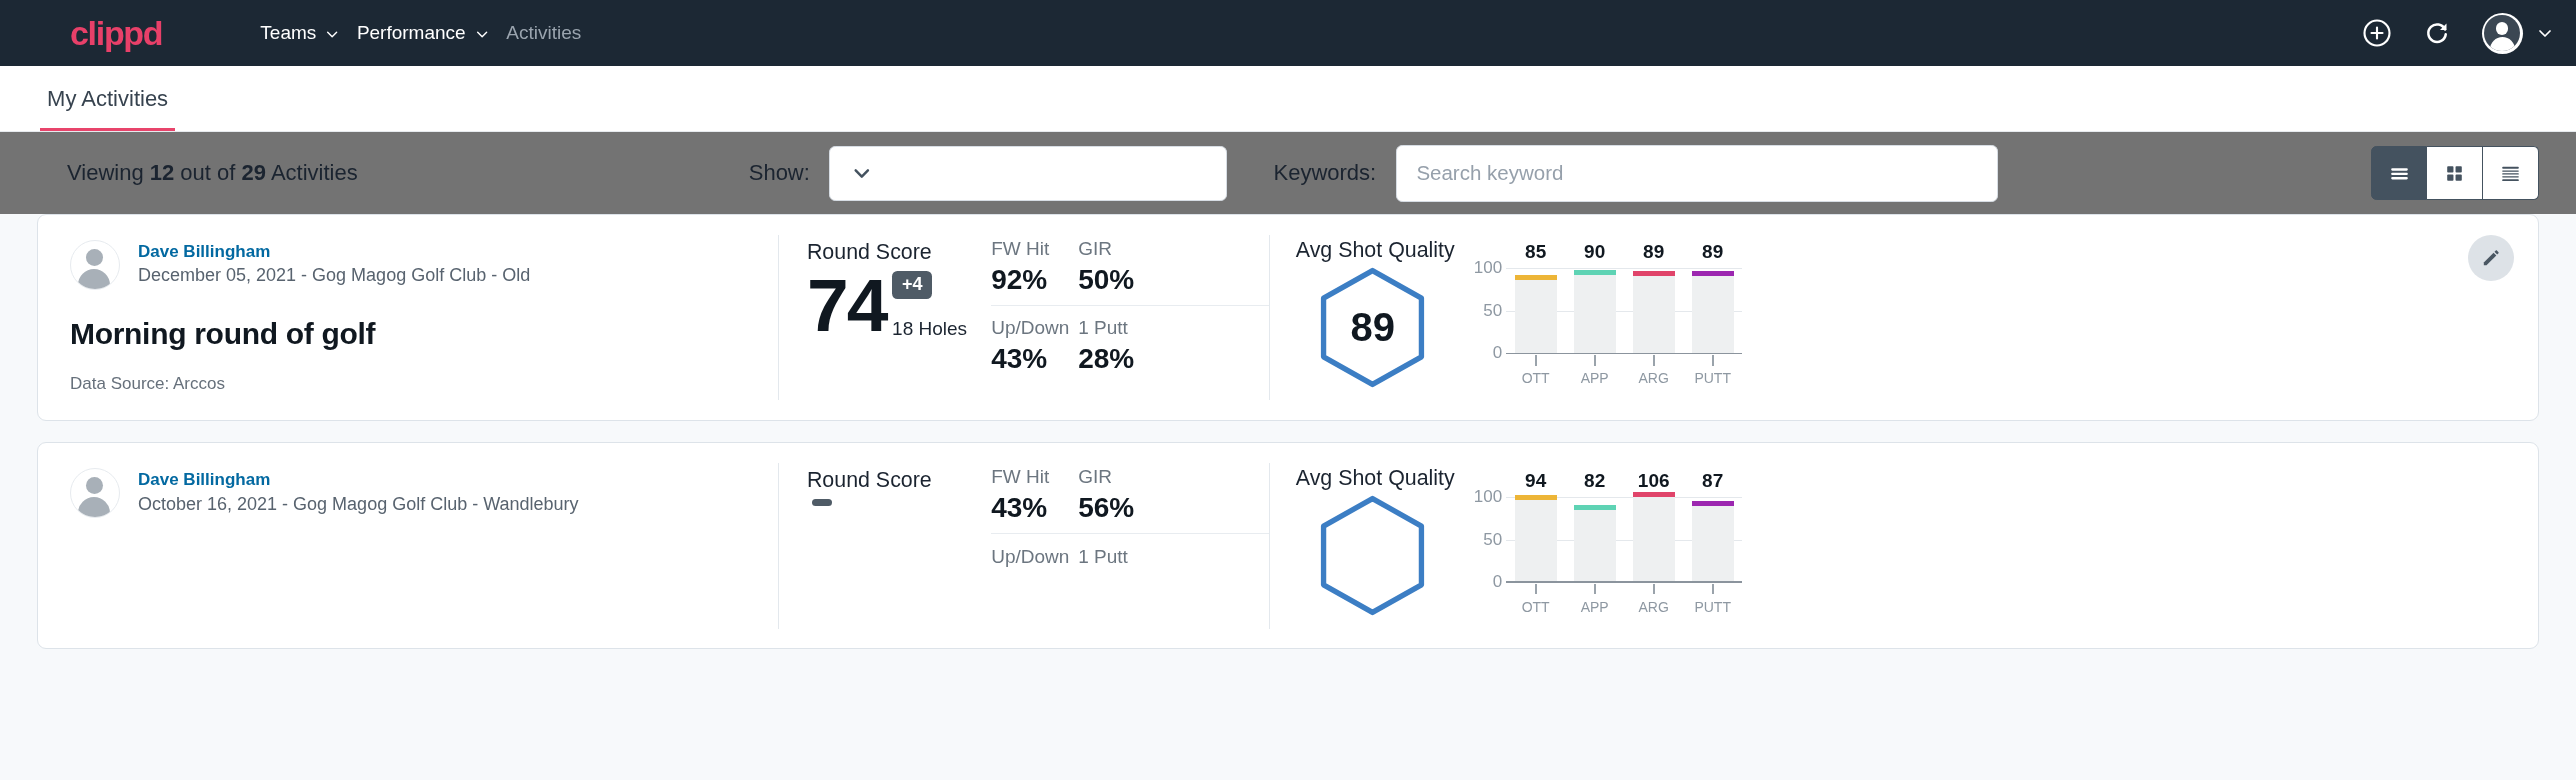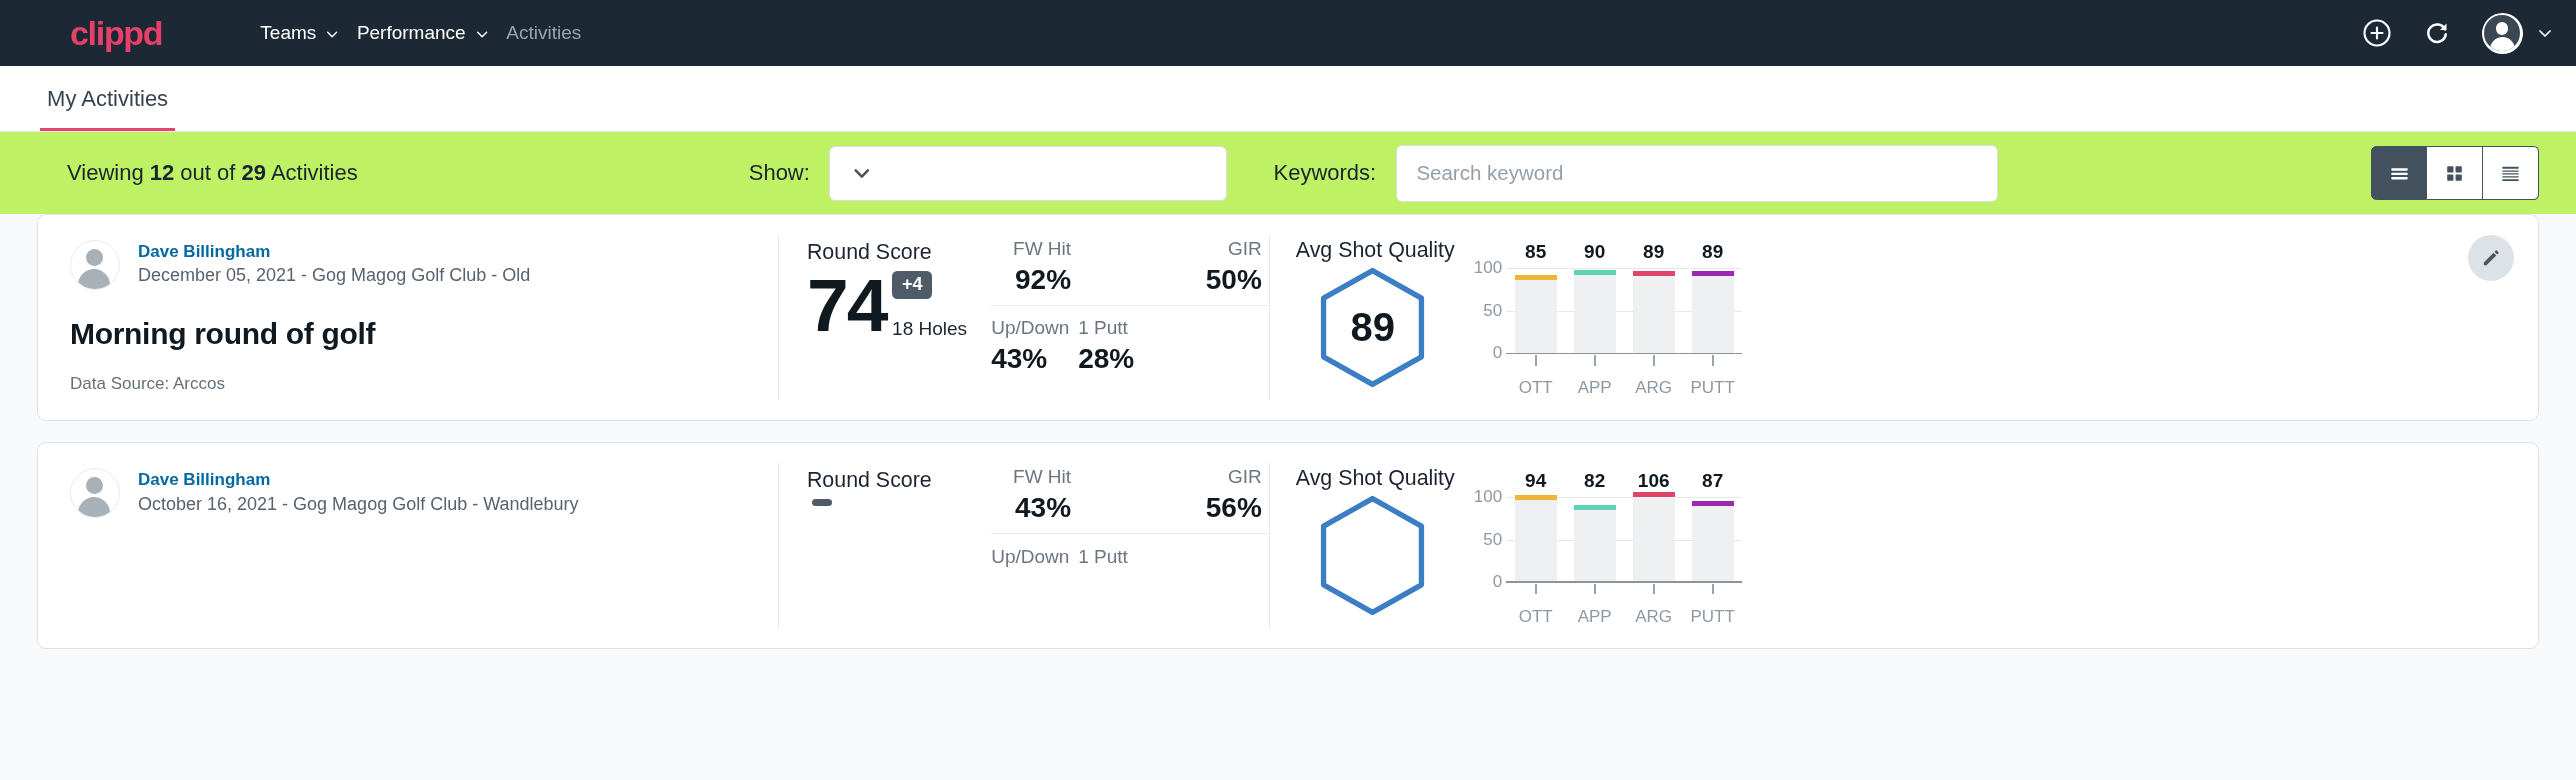--- a/index.html
+++ b/index.html
@@ -66,21 +66,21 @@
     cursor: pointer;
   }
   .tab.active { border-bottom-color: #e8446b; color: #37434f; }
 
   
   .toolbar {
     height: 82px;
     display: flex;
     align-items: center;
     padding: 0 37px 0 67px;
-    background: #bef264;
+    background: #737373;
   }
   .viewing { font-size: 22px; color: #1b2430; white-space: nowrap; }
   .viewing b { font-weight: 700; }
   .tb-gap1 { width: 391px; }
   .tb-label { font-size: 22px; color: #1b2430; margin-right: 19.6px; white-space: nowrap; }
   .select {
     width: 398px; height: 55px;
     background: #fff;
     border: 0.9px solid #d7dde4;
     border-radius: 6.2px;
@@ -164,21 +164,21 @@
     background: #4f5b66; color: #fff;
     font-size: 18px; font-weight: 700;
     border-radius: 5.4px; padding: 3.6px 9.8px;
   }
   .holes { font-size: 19px; color: #1b2430; white-space: nowrap; }
 
   
   .col-stats { width: 292px; padding: 23px 0 0 14.3px; }
   .stat-grid { display: grid; grid-template-columns: 87px 1fr; column-gap: 0; }
   .stat-cell { padding-right: 7.1px; }
-  .stat-cell.top { border-bottom: 0.9px solid #e8ecf0; padding-bottom: 9px; text-align: right; }
+  .stat-cell.top { border-bottom: 0.9px solid #e8ecf0; padding-bottom: 9px; }
   .stat-cell.bot { padding-top: 11.6px; }
   .stat-k { font-size: 19px; color: #6c7680; }
   .stat-v { font-size: 28px; font-weight: 700; color: #101820; margin-top: 3.6px; }
 
   
   .col-quality { flex: 1; padding: 23px 0 0 26px; display: flex; flex-direction: column; }
   .hexwrap { display: flex; align-items: flex-start; margin-top: 3.6px; }
   .hex { position: relative; width: 111px; height: 121px; margin-left: 21.4px; }
   .hex svg { display: block; }
   .hex .hexnum {
@@ -196,21 +196,21 @@
   .axis { position: absolute; left: 0; right: 0; bottom: 0; height: 1.8px; background: #8b949d; }
   .bars { position: absolute; left: 0; right: 0; bottom: 1.8px; top: 0; display: flex; }
   .barcell { flex: 1; display: flex; flex-direction: column; justify-content: flex-end; align-items: center; position: relative; }
   .bar { width: 42px; background: #eef0f1; position: relative; }
   .bar .cap { position: absolute; left: 0; right: 0; top: -4.5px; height: 4.5px; }
   .barval { position: absolute; top: -27px; font-size: 19px; font-weight: 700; color: #101820; }
   .ticks { position: absolute; left: 41px; right: 0; top: 87px; height: 10.7px; display: flex; }
   .tickcell { flex: 1; display: flex; justify-content: center; }
   .tick { width: 1.8px; height: 10.7px; background: #9aa3ab; }
   .xlabels { position: absolute; left: 41px; right: 0; top: 102px; display: flex; }
-  .xcell { flex: 1; text-align: center; font-size: 17px; color: #8e98a2; margin-top: 8px; }
+  .xcell { flex: 1; text-align: center; font-size: 14px; color: #8e98a2; }
 </style>
 </head>
 <body>
 
 <div class="topnav">
   <div class="logo">clippd</div>
   <div class="navitems">
     <div class="navitem">
       <span>Teams</span>
       <span class="chev">

